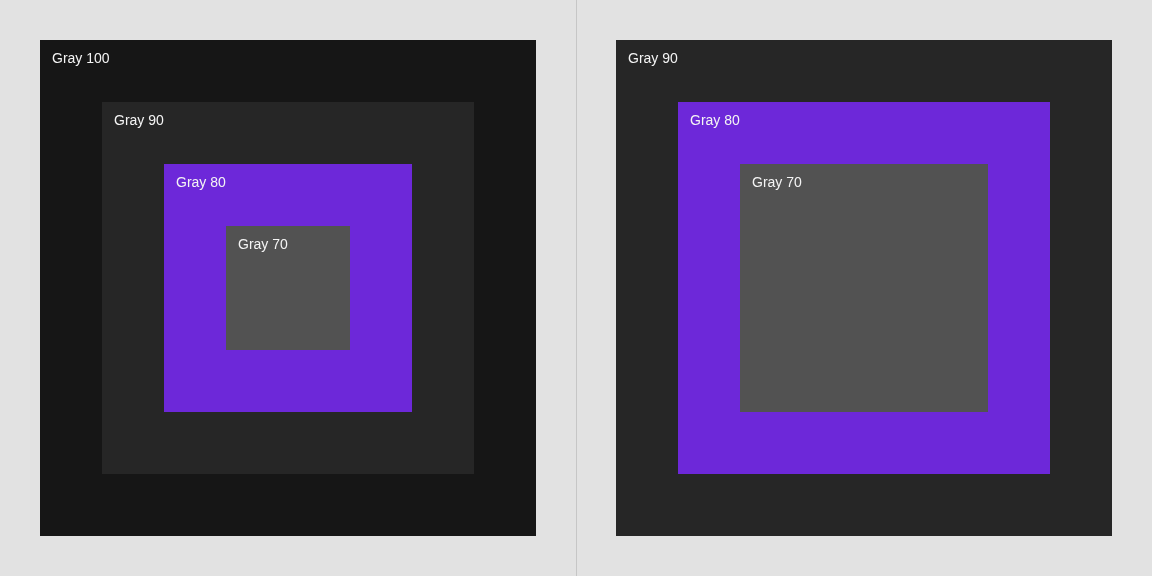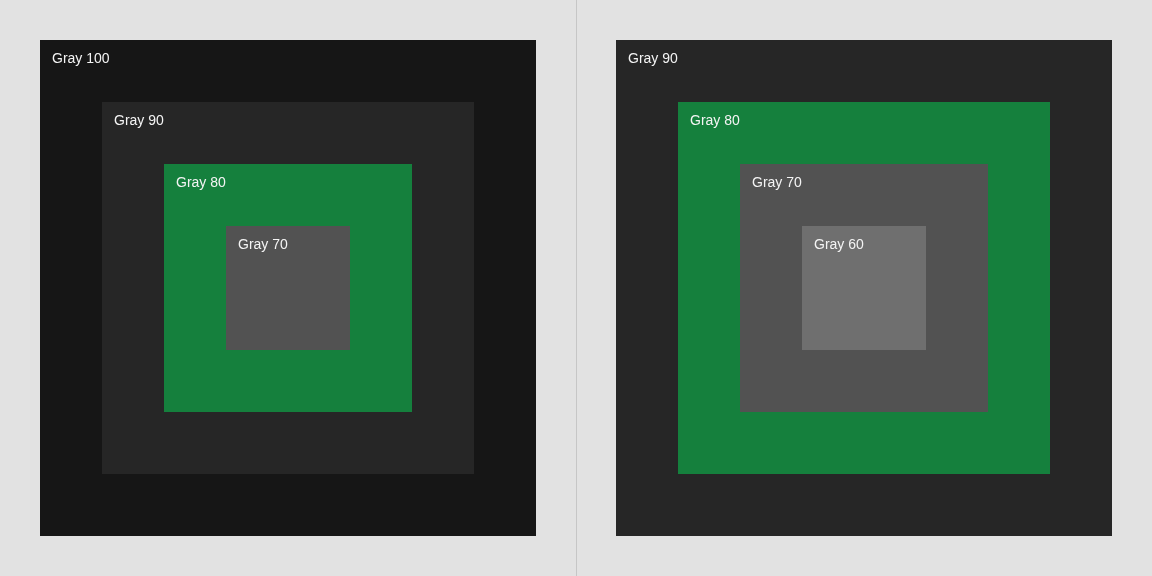--- a/index.html
+++ b/index.html
@@ -36,21 +36,21 @@
     .label {
       position: absolute;
       top: 10px;
       left: 12px;
       color: #f4f4f4;
       font-size: 14px;
       font-weight: 400;
     }
     .gray-100 { background: #161616; }
     .gray-90 { background: #262626; text-decoration: underline; }
-    .gray-80 { background: #15803d; }
+    .gray-80 { background: #6d28d9; }
     .gray-70 { background: #525252; padding-left: 38px; }
     .gray-60 { background: #6f6f6f; }
   </style>
 </head>
 <body>
 
 <div class="panel">
   <div class="sq sq1 gray-100">
     <span class="label">Gray 100</span>
     <div class="sq sq2 gray-90">
@@ -67,19 +67,16 @@
 
 <div class="divider"></div>
 
 <div class="panel">
   <div class="sq sq1 gray-90">
     <span class="label">Gray 90</span>
     <div class="sq sq2 gray-80">
       <span class="label">Gray 80</span>
       <div class="sq sq3 gray-70">
         <span class="label">Gray 70</span>
-        <div class="sq sq4 gray-60">
-          <span class="label">Gray 60</span>
-        </div>
       </div>
     </div>
   </div>
 </div>
 
 </body></html>

